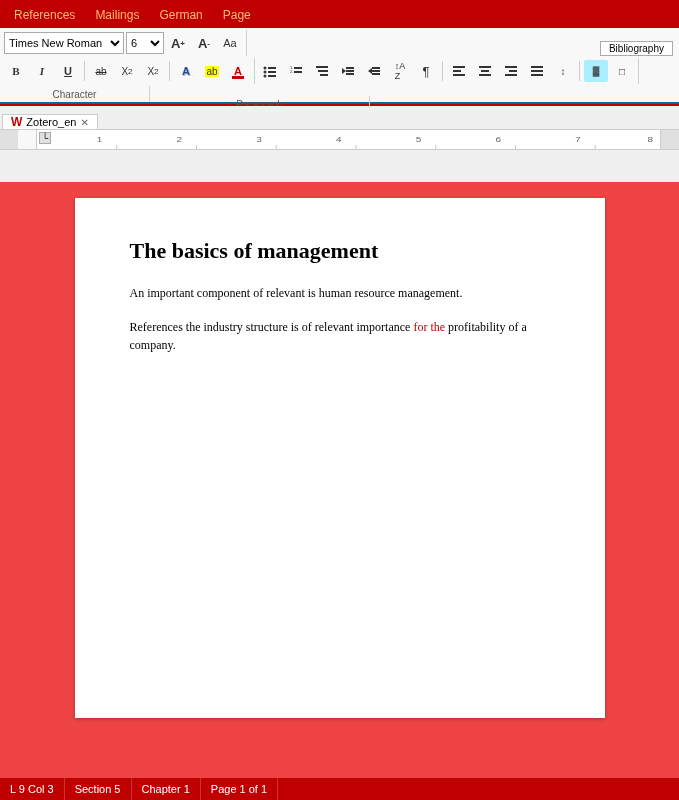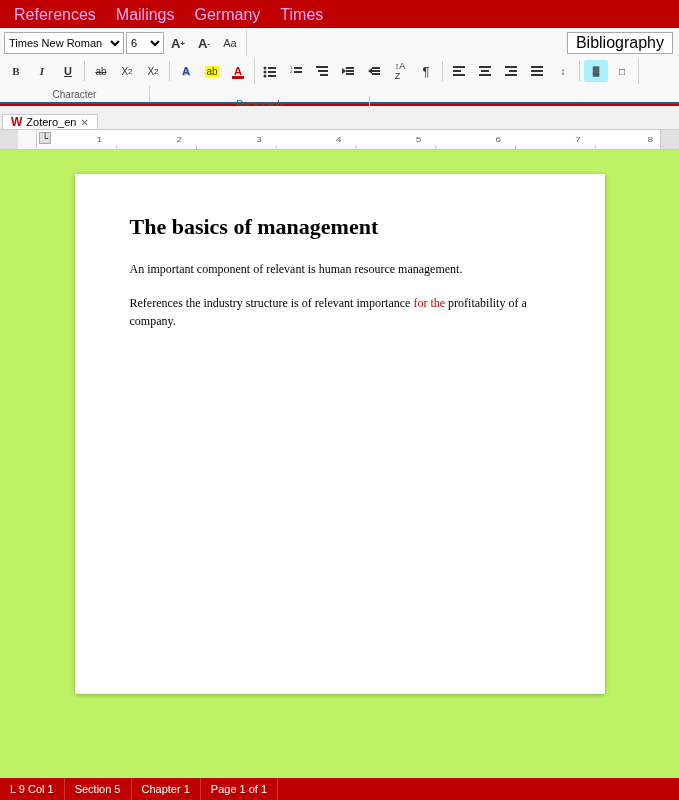--- a/index.html
+++ b/index.html
@@ -1,20 +1,20 @@
 <!DOCTYPE html>
 <html><head>
   <meta charset="utf-8">
   <style>
     * { margin: 0; padding: 0; box-sizing: border-box; }
     body { font-family: 'Segoe UI', Arial, sans-serif; background: #f0f0f0; width: 679px; height: 800px; overflow: hidden; font-size: 12px; }
 
     
     .ribbon { background: #c00000; width: 100%; }
-    .ribbon-tab { padding: 4px 10px; font-size: 16px; color: #f0abfc; cursor: pointer; height: 26px; display: flex; align-items: center; }
+    .ribbon-tab { padding: 4px 10px; font-size: 12px; color: #fdba74; cursor: pointer; height: 26px; display: flex; align-items: center; }
 
     .ribbon-group { display: flex; align-items: center; gap: 2px; border-right: 1px solid #d0d0d0; padding-right: 4px; margin-right: 2px; height: 100%; }
 
     .font-select { width: 120px; height: 22px; font-size: 11px; border: 1px solid #aaa; background: white; }
     .size-select { width: 38px; height: 22px; font-size: 11px; border: 1px solid #aaa; background: white; }
 
     .ribbon-btn { display: inline-flex; align-items: center; justify-content: center; width: 24px; height: 22px; border: 1px solid transparent; border-radius: 2px; cursor: pointer; font-size: 11px; background: transparent; color: #333; }
     .ribbon-btn-text { font-weight: bold; }
 
     .ribbon-divider { width: 1px; background: #ccc; height: 20px; margin: 0 2px; }
@@ -43,57 +43,57 @@
     .status-item { padding: 0 10px; border-right: 1px solid rgba(255,255,255,0.2); height: 100%; display: flex; align-items: center; white-space: nowrap; }
     .status-item-right { margin-left: auto; border-right: none; border-left: 1px solid rgba(255,255,255,0.2); margin-top: 48px; }
 
     
     .icon-bold { font-weight: bold; font-family: serif; }
     .icon-italic { font-style: italic; font-family: serif; }
 
     
     .app-wrapper { display: flex; flex-direction: column; height: 800px; position: relative; }
     .content-area { display: flex; flex: 1; overflow: hidden; }
-    .doc-scroll { flex: 1; background: #bef264; overflow-y: auto; padding: 24px; display: flex; flex-direction: column; align-items: center; }
+    .doc-scroll { flex: 1; background: #ef4444; overflow-y: auto; padding: 16px; display: flex; flex-direction: column; align-items: center; margin-top: 32px; }
 
     .ribbon-full { background: #f8f8f8; border-bottom: 2px solid #c00000; }
     .ribbon-rows { padding: 2px 4px 0 4px; }
   </style>
 </head>
 <body>
 
 <div class="app-wrapper">
 
   <div class="ribbon">
     <div style="display:flex; padding: 0 4px; height: 28px; align-items: flex-end;">
       <div class="ribbon-tab">References</div>
       <div class="ribbon-tab">Mailings</div>
-      <div class="ribbon-tab">Germany</div>
-      <div class="ribbon-tab">Times</div>
+      <div class="ribbon-tab">German</div>
+      <div class="ribbon-tab">Page</div>
     </div>
   </div>
 
   <div class="ribbon-full">
     <div class="ribbon-rows">
 
-      <div style="display:flex; align-items:center; gap:12px; height:28px; padding-bottom:2px;">
+      <div style="display:flex; align-items:flex-end; gap:12px; height:28px; padding-bottom:2px;">
         <div class="ribbon-group">
           <select class="font-select">
             <option>Times New Roman</option>
           </select>
           <select class="size-select">
             <option>6</option>
           </select>
           <div class="ribbon-btn" style="font-size:13px; font-weight:bold;">A<span style="font-size:8px; vertical-align:super;">+</span></div>
           <div class="ribbon-btn" style="font-size:13px; font-weight:bold;">A<span style="font-size:8px; vertical-align:super;">-</span></div>
           <div class="ribbon-btn" style="font-size:11px;">Aa</div>
         </div>
 
         <div style="flex:1; display:flex; align-items:center; justify-content:flex-end; padding-right:2px;">
-          <div style="background:white; border:1px solid #aaa; padding:1px 8px; font-size:16px; cursor:pointer;">Bibliography</div>
+          <div style="background:white; border:1px solid #aaa; padding:1px 8px; font-size:10px; cursor:pointer;">Bibliography</div>
         </div>
       </div>
 
       <div style="display:flex; align-items:center; gap:1px; height:28px; padding-bottom:2px;">
         <div class="ribbon-group">
           <div class="ribbon-btn ribbon-btn-text icon-bold">B</div>
           <div class="ribbon-btn ribbon-btn-text icon-italic">I</div>
           <div class="ribbon-btn" style="text-decoration:underline; font-weight:bold;">U</div>
           <div class="ribbon-divider"></div>
           <div class="ribbon-btn" style="text-decoration:line-through; font-size:10px;">ab</div>
@@ -252,19 +252,19 @@
 
           <div class="page-para">
             <span>References the industry structure is of relevant importance </span><span style="color:#c00000;">for the</span><span> profitability of a company.</span>
           </div>
         </div>
       </div>
     </div>
   </div>
 
   <div class="status-bar">
-    <div class="status-item">L 9 Col 1</div>
+    <div class="status-item">L 9 Col 3</div>
     <div class="status-item">Section 5</div>
     <div class="status-item">Chapter 1</div>
     <div class="status-item">Page 1 of 1</div>
     <div class="status-item status-item-right">German (Germany)</div>
   </div>
 </div>
 
 </body></html>

